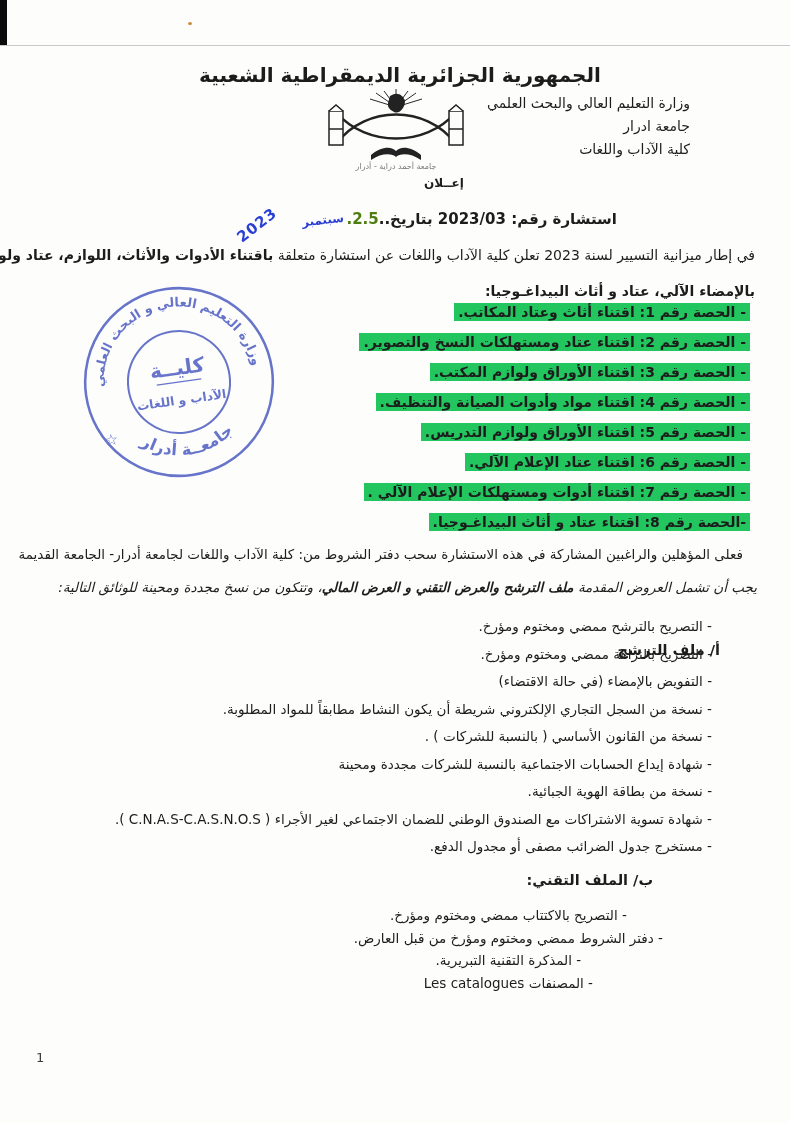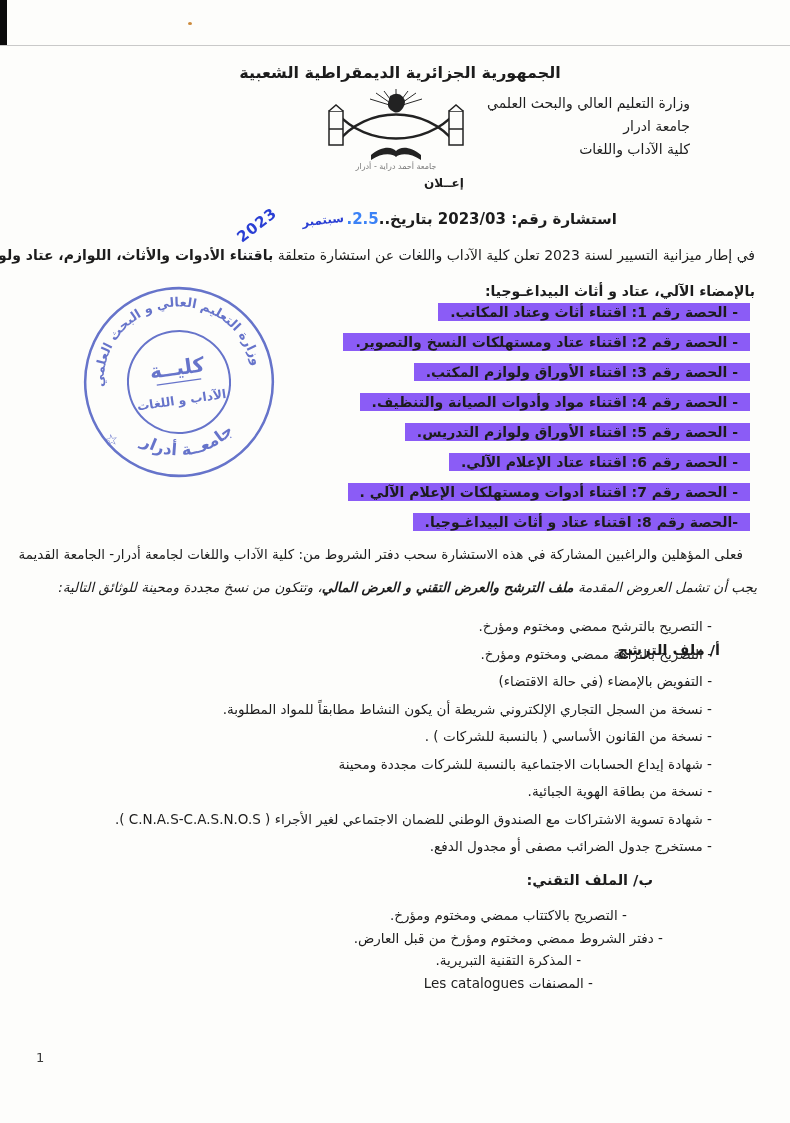--- a/index.html
+++ b/index.html
@@ -6,38 +6,38 @@
   .page{
     position:relative;width:790px;height:1123px;margin:0 auto;
     background:#fdfdfb;color:#1c1c1c;overflow:hidden;
     font-family:"DejaVu Sans","Liberation Serif",sans-serif;
     direction:rtl;
   }
   .abs{position:absolute;}
   .corner-mark{left:0;top:0;width:7px;height:46px;background:#0b0b0b;}
   .top-rule{left:0;right:0;top:45px;border-top:1px solid #c9c9c9;height:0;}
   .speck{left:188px;top:22px;width:4px;height:3px;background:#cc8a3c;border-radius:50%;}
-  .republic{top:63px;left:165px;width:470px;text-align:center;font-weight:bold;font-size:16px;}
+  .republic{top:63px;left:165px;width:470px;text-align:center;font-weight:bold;font-size:20px;}
   .ministry-block{top:92px;right:100px;font-size:14px;line-height:23px;}
   .logo-svg{left:321px;top:89px;}
   .announcement{top:176px;left:358px;width:172px;text-align:center;font-weight:bold;font-size:12px;}
   .consult{top:210px;right:173px;font-size:15px;font-weight:bold;white-space:nowrap;}
-  .hw-day{color:#3b82f6;letter-spacing:1px;}
+  .hw-day{color:#4d7c0f;letter-spacing:1px;}
   .hw-month{color:#2a3fd4;font-size:12px;display:inline-block;transform:rotate(-6deg);margin-right:2px;}
   .hw-year{left:234px;top:216px;color:#2a3fd4;font-weight:bold;font-size:15px;
            transform:rotate(-38deg);letter-spacing:1px;}
   .intro-line{right:35px;font-size:14px;white-space:nowrap;}
   .intro-line .b{font-weight:bold;}
   .line1{top:247px;}
   .line2{top:283px;font-weight:bold;}
   .stamp-svg{left:70px;top:280px;transform:rotate(-8deg);opacity:.82;}
   .lots{top:302px;right:40px;text-align:right;}
   .lot{margin-bottom:11px;}
-  .lot .hl{background:#8b5cf6;font-weight:bold;font-size:14px;line-height:16px;
-           display:inline-block;padding:1px 12px;}
+  .lot .hl{background:#22c55e;font-weight:bold;font-size:14px;line-height:16px;
+           display:inline-block;padding:1px 4px;}
   .participation{top:546px;right:47px;font-size:13.5px;white-space:nowrap;}
   .offers{top:579px;right:33px;font-size:13.5px;white-space:nowrap;font-style:italic;}
   .offers .b{font-weight:bold;}
   .heading-a{top:601px;right:70px;font-weight:bold;font-size:14.5px;margin-top:41px;}
   .list-a{top:619px;right:78px;text-align:right;}
   .list-a .item{margin-bottom:12px;font-size:13.5px;line-height:15.5px;}
   .heading-b{top:872px;right:137px;font-weight:bold;font-size:14.5px;}
   .list-b{top:908px;right:127px;text-align:center;}
   .list-b .item{margin-bottom:7px;font-size:13.5px;line-height:15.5px;}
   .page-number{left:36px;top:1050px;font-size:13px;color:#3a3a3a;direction:ltr;}

